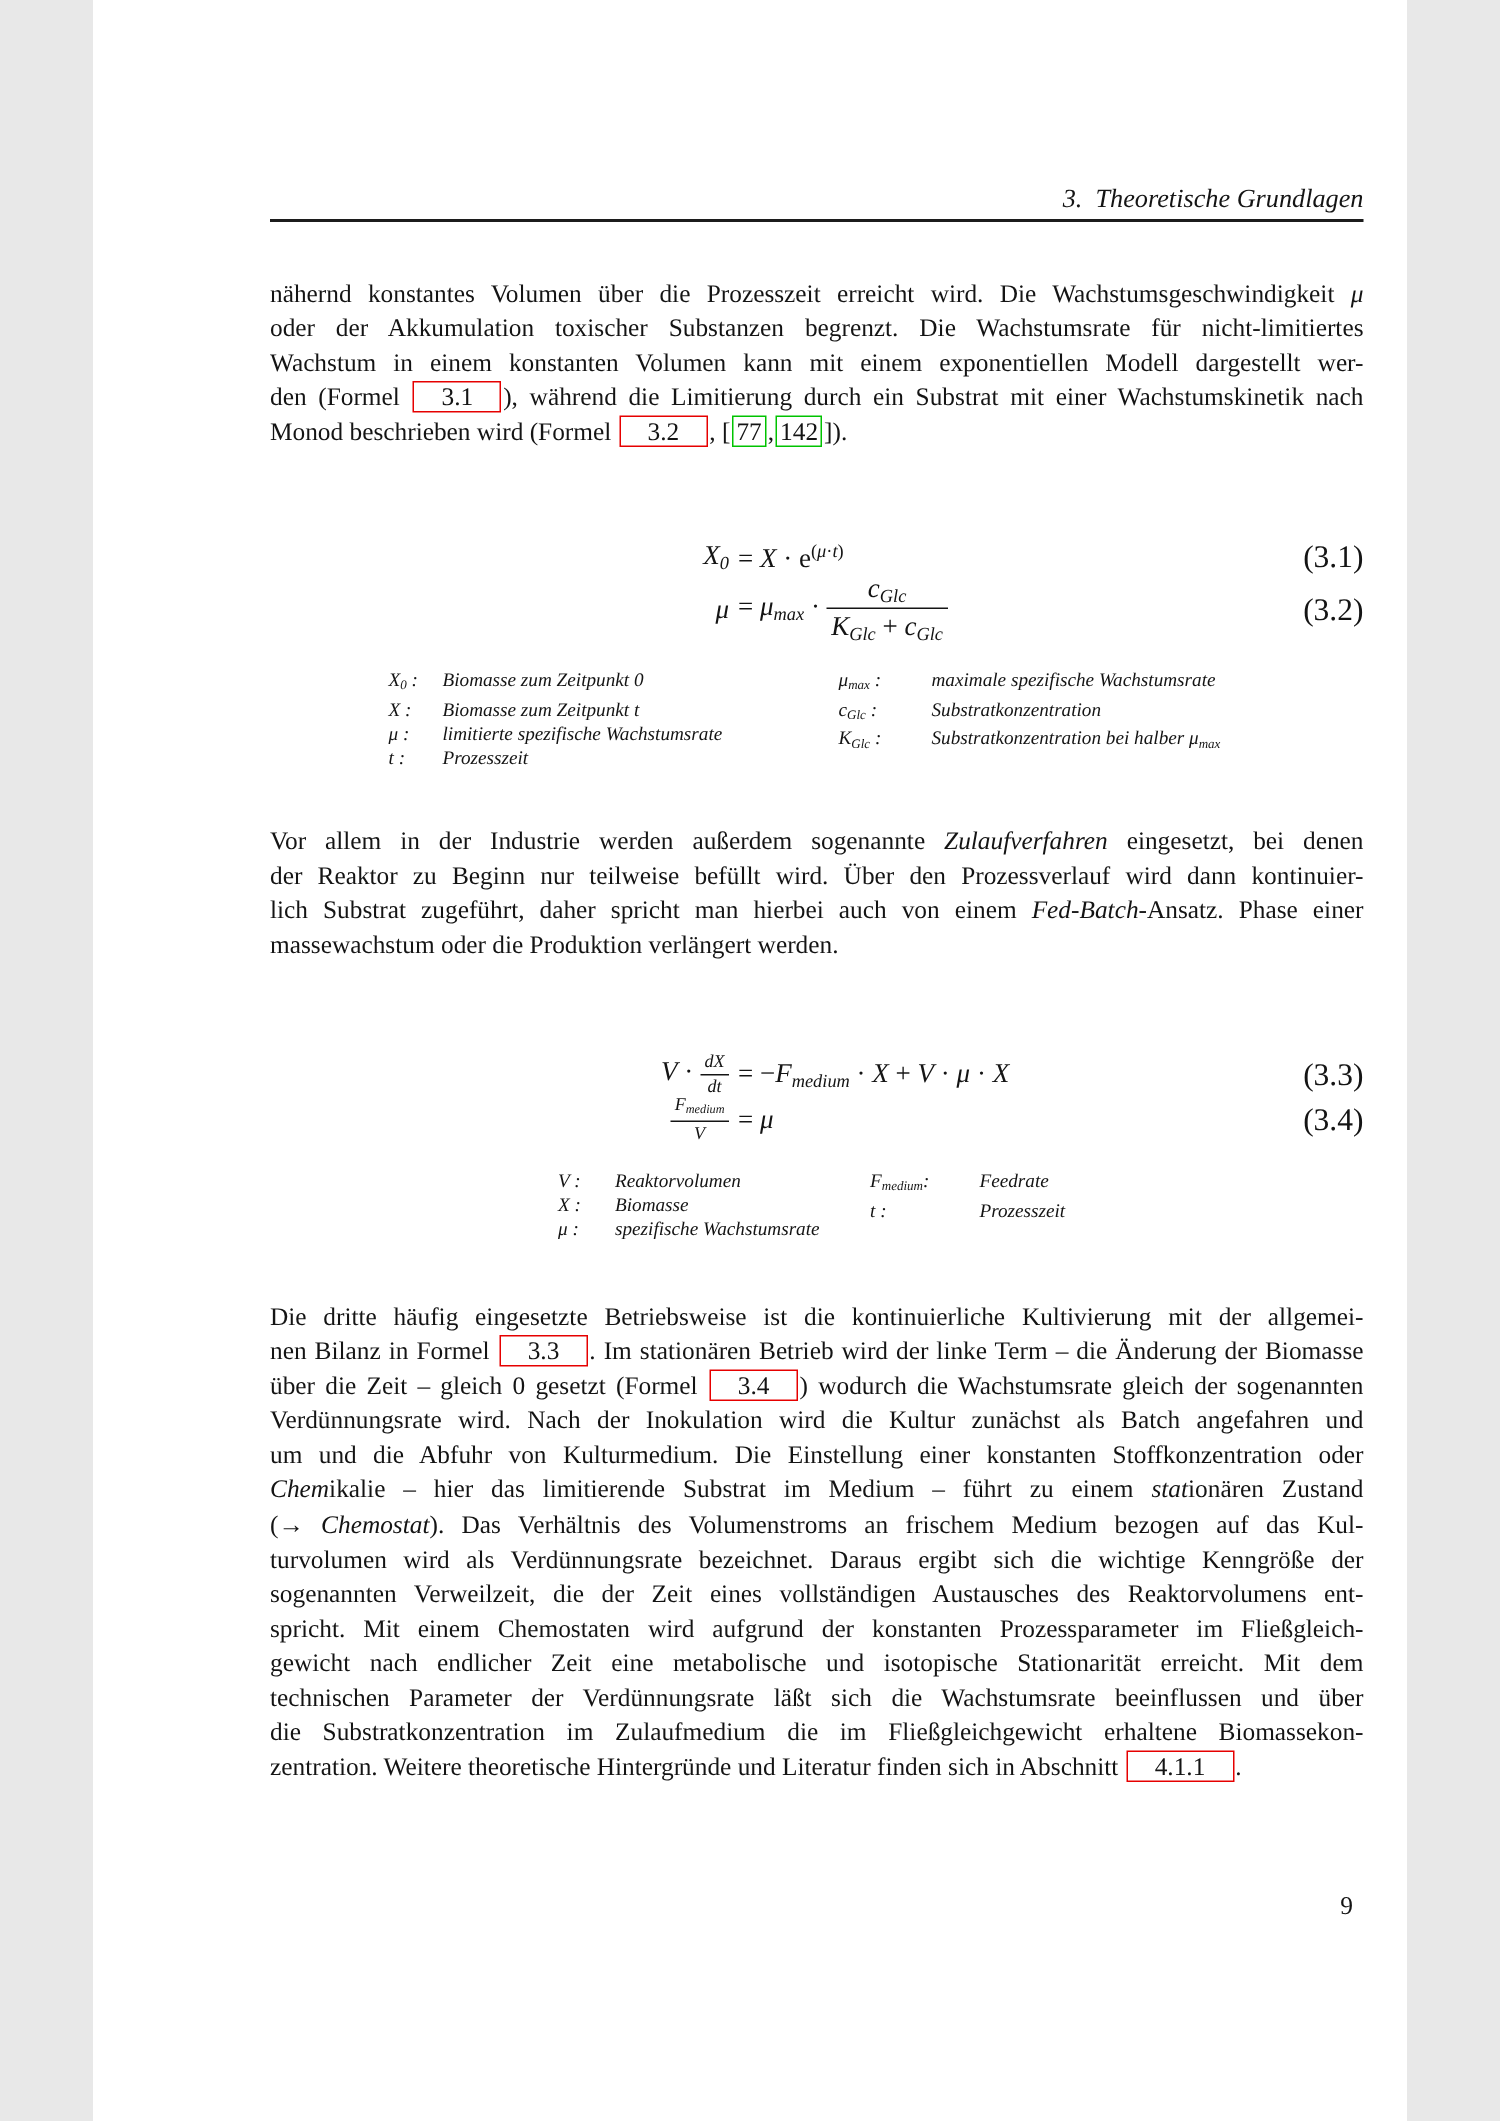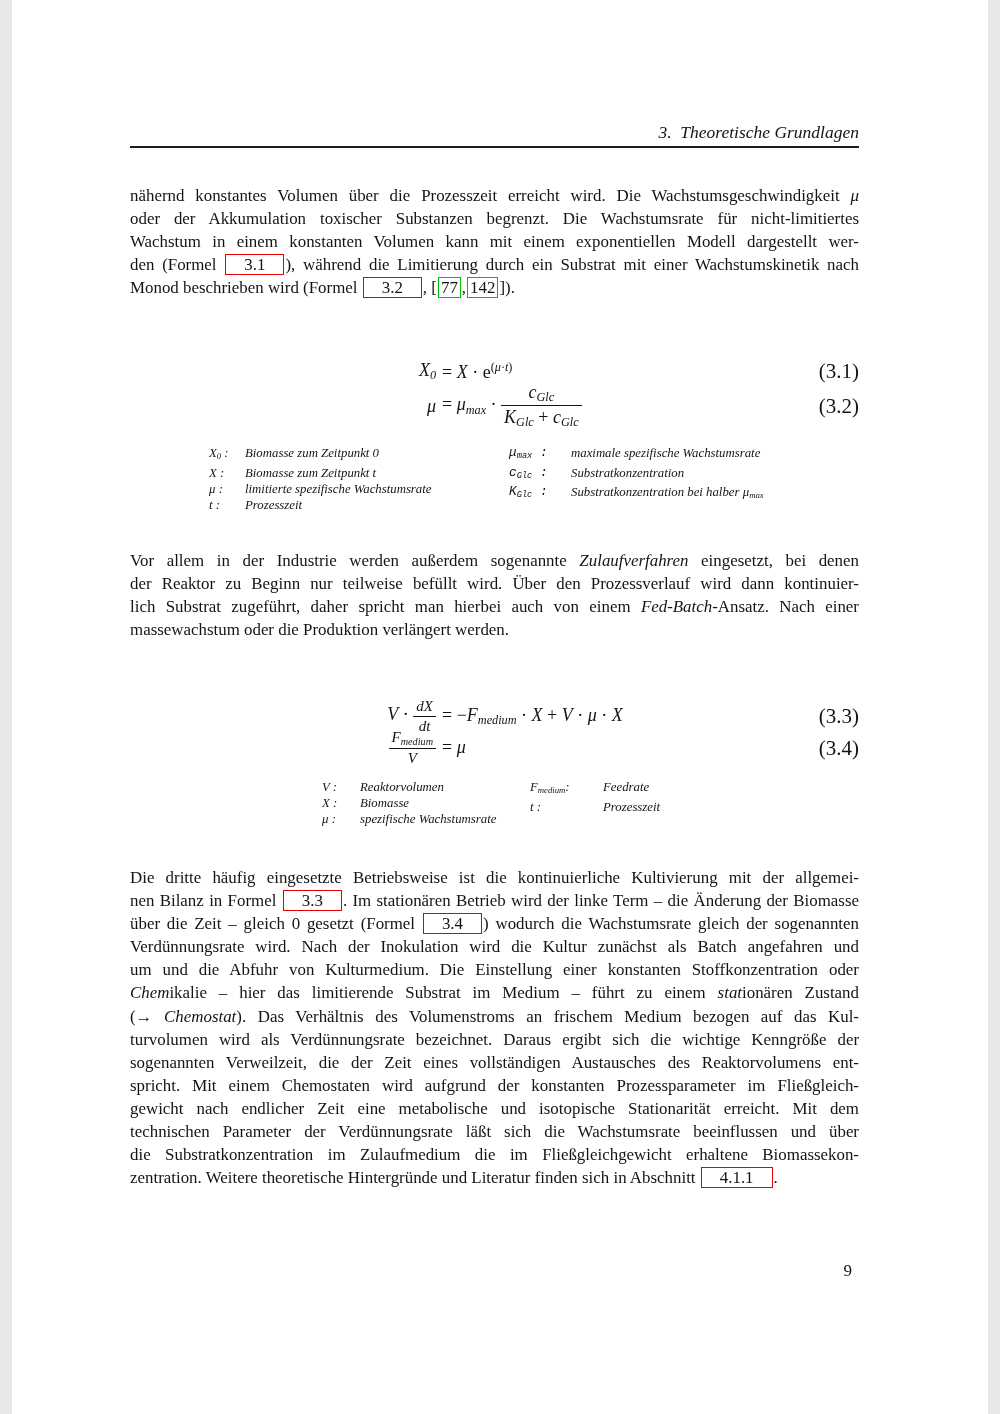--- a/index.html
+++ b/index.html
@@ -1,18 +1,18 @@
 <!DOCTYPE html>
 <html><head>
 <meta charset="utf-8">
 <style>
   html,body{margin:0;padding:0;background:#e8e8e8;}
   .page{
     position:relative;
-    width:976px;height:1414px;
+    width:876px;height:1414px;
     background:#ffffff;
     font-family:"Liberation Serif","DejaVu Serif",serif;
     color:#141414;
     margin:0 auto;
     overflow:hidden;
   }
   
   .running-header{
     position:absolute;left:118px;top:121px;width:729px;
     text-align:right;font-style:italic;font-size:17.5px;line-height:22px;
@@ -41,31 +41,31 @@
     position:absolute;left:118px;width:729px;
     display:grid;grid-template-columns:306px 1fr auto;align-items:center;
     font-size:18px;line-height:1.15;
   }
   .eq-lhs{text-align:right;}
   .eq-mid{text-align:left;padding-left:6px;}
   .eq-num{text-align:right;font-size:21px;}
   .frac{display:inline-block;vertical-align:middle;text-align:center;}
   .frac .fnum{display:block;padding:0 3px 1px 3px;border-bottom:1.3px solid #141414;}
   .frac .fden{display:block;padding:1px 3px 0 3px;}
-  .frac.small{font-size:15px;line-height:1.1;}
+  .frac.small{font-size:12px;line-height:1.1;}
   
   .vt{
     position:absolute;
     font-size:12.8px;font-style:italic;line-height:16.2px;
   }
   .vt-row{display:flex;}
   .vt-sym{flex:0 0 auto;font-style:italic;}
   .vt-desc{flex:1 1 auto;}
   .vt1l .vt-sym{width:36px;}
-  .vt1r .vt-sym{width:62px;font-family:Liberation Mono, monospace;}
+  .vt1r .vt-sym{width:62px;}
   .vt2l .vt-sym{width:38px;}
   .vt2r .vt-sym{width:73px;}
   
   .page-num{
     position:absolute;left:118px;top:1261px;width:722px;
     text-align:right;font-size:17px;
   }
 </style>
 </head>
 <body>
@@ -123,21 +123,21 @@
       </div>
       <div class="vt-row">
         <span class="vt-sym"><span class="s-m">K</span><span class="s-sub">Glc</span><span> :</span></span>
         <span class="vt-desc"><span>Substratkonzentration bei halber </span><span class="s-m">μ</span><span class="s-sub">max</span></span>
       </div>
     </div>
 
   <div class="para" style="top:549px">
       <div class="tline"><span>Vor allem in der Industrie werden außerdem sogenannte </span><span class="s-i">Zulaufverfahren</span><span> eingesetzt, bei denen</span></div>
       <div class="tline"><span>der Reaktor zu Beginn nur teilweise befüllt wird. Über den Prozessverlauf wird dann kontinuier-</span></div>
-      <div class="tline"><span>lich Substrat zugeführt, daher spricht man hierbei auch von einem </span><span class="s-i">Fed-Batch</span><span>-Ansatz. Nach einer</span></div>
+      <div class="tline"><span>lich Substrat zugeführt, daher spricht man hierbei auch von einem </span><span class="s-i">Fed-Batch</span><span>-Ansatz. Phase einer</span></div>
       <div class="tline last"><span>massewachstum oder die Produktion verlängert werden.</span></div>
     </div>
 
   <div class="eq-row" style="top:698px;height:36px">
     <span class="eq-lhs"><span class="s-m">V</span><span> · </span><span class="frac small"><span class="fnum"><span class="s-m">dX</span></span><span class="fden"><span class="s-m">dt</span></span></span></span>
     <span class="eq-mid"><span>= −</span><span class="s-m">F</span><span class="s-sub">medium</span><span> · </span><span class="s-m">X</span><span> + </span><span class="s-m">V</span><span> · </span><span class="s-m">μ</span><span> · </span><span class="s-m">X</span></span>
     <span class="eq-num">(3.3)</span>
   </div>
   <div class="eq-row" style="top:729px;height:34px">
     <span class="eq-lhs"><span class="frac small"><span class="fnum"><span class="s-m">F</span><span class="s-sub">medium</span></span><span class="fden"><span class="s-m">V</span></span></span></span>

